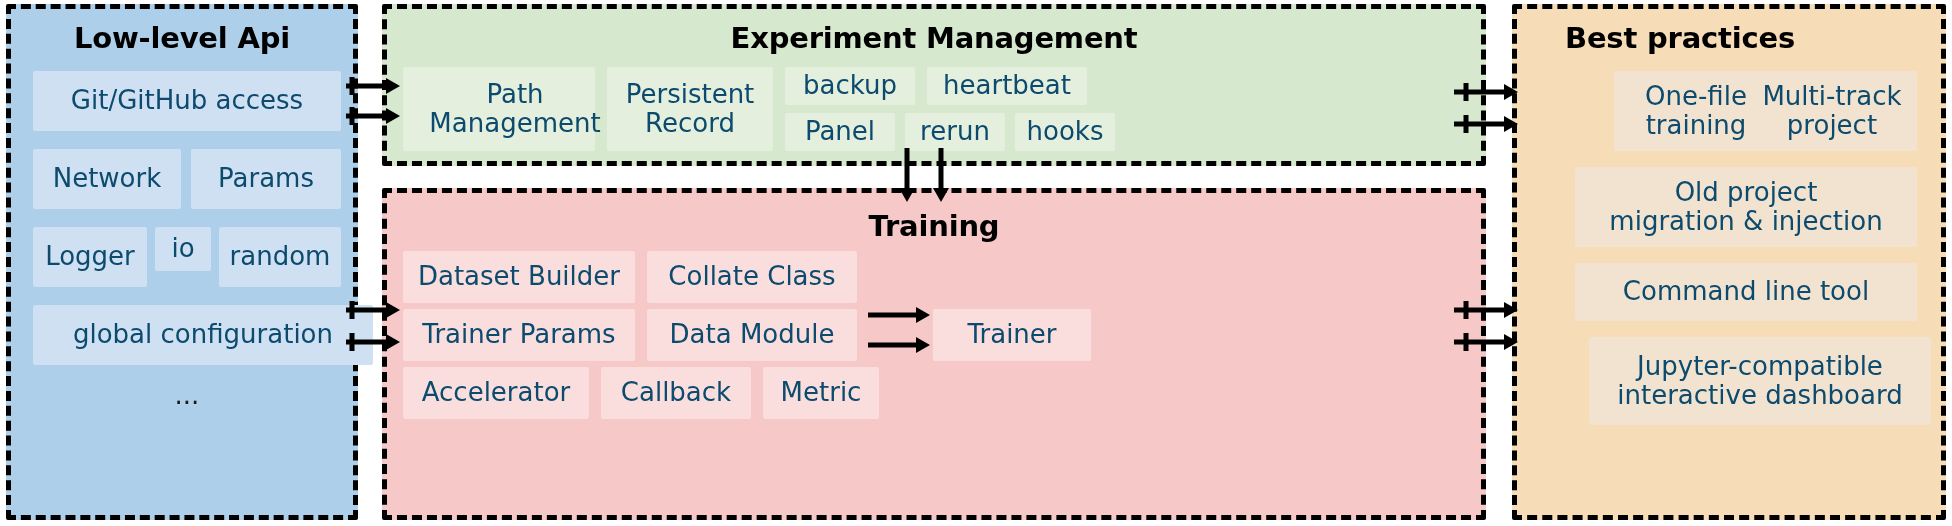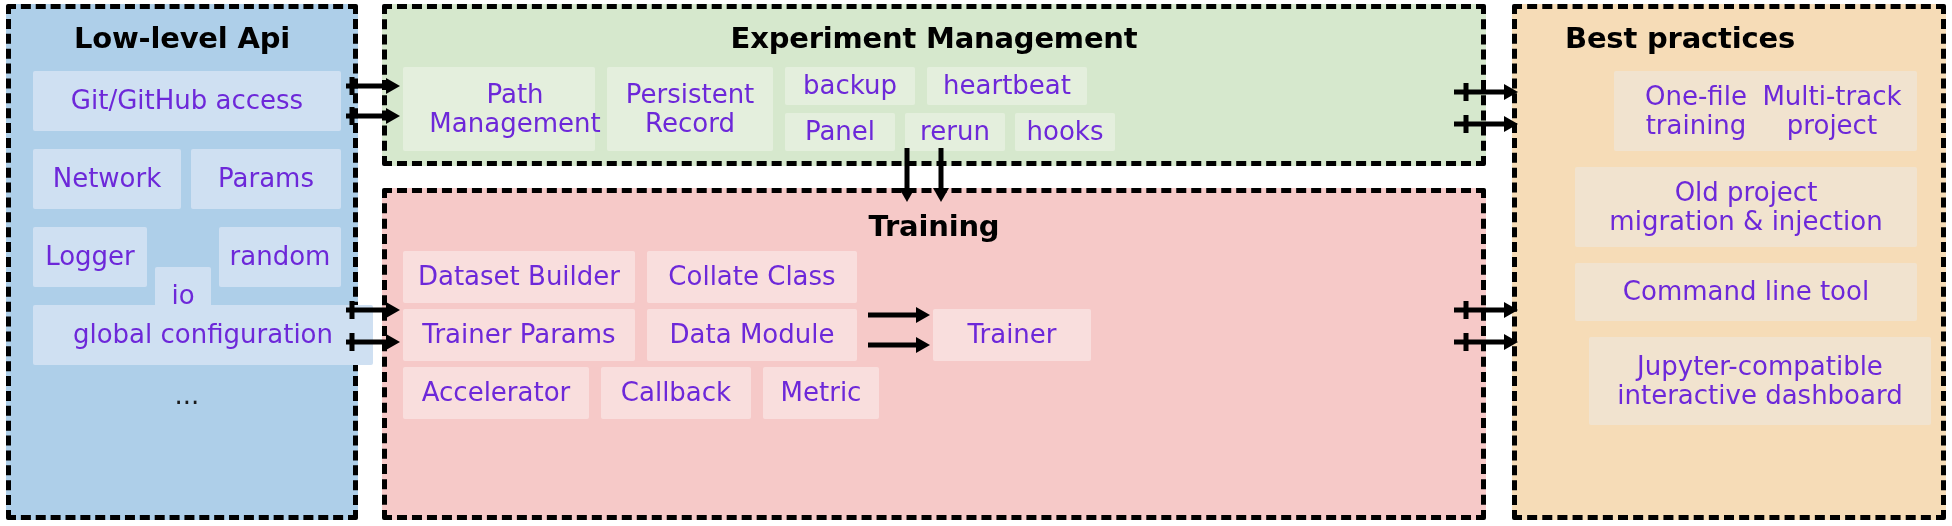--- a/index.html
+++ b/index.html
@@ -42,21 +42,21 @@
   .panel-orange { background: #f6dcb7; }
 
   
   .chip {
     position: absolute;
     box-sizing: border-box;
     display: flex;
     align-items: center;
     justify-content: center;
     text-align: center;
-    color: #6d28d9;
+    color: #0c4a6e;
     line-height: 1.12;
     border-radius: 2px;
     white-space: pre-line;
   }
   .chip-blue   { background: #cfe0f2; }
   .chip-green  { background: #e4efdd; }
   .chip-red    { background: #f9dedd; }
   .chip-orange { background: #f1e3cf; }
 
   .plain-text {
@@ -82,21 +82,21 @@
     <div class="panel-title" style="top:12px; font-size:29px;">Low-level Api</div>
 
     <div class="chip chip-blue" style="left:22px; top:62px; width:308px; height:60px; font-size:26px;">Git/GitHub access</div>
 
     <div class="chip chip-blue" style="left:22px; top:140px; width:148px; height:60px; font-size:26px;">Network</div>
 
     <div class="chip chip-blue" style="left:180px; top:140px; width:150px; height:60px; font-size:26px;">Params</div>
 
     <div class="chip chip-blue" style="left:22px; top:218px; width:114px; height:60px; font-size:26px;">Logger</div>
 
-    <div class="chip chip-blue" style="left:144px; top:218px; width:56px; height:57px; font-size:26px;margin-top:40px;">io</div>
+    <div class="chip chip-blue" style="left:144px; top:218px; width:56px; height:44px; font-size:26px;">io</div>
 
     <div class="chip chip-blue" style="left:208px; top:218px; width:122px; height:60px; font-size:26px;">random</div>
 
     <div class="chip chip-blue" style="left:22px; top:296px; width:340px; height:60px; font-size:26px;">global configuration</div>
 
     <div class="plain-text" style="left:22px; top:366px; width:308px; height:40px; font-size:26px;">...</div>
   </div>
 
   <div class="panel panel-green" style="left:382px; top:4px; width:1104px; height:162px;">
     <div class="panel-title" style="top:12px; font-size:29px;">Experiment Management</div>

